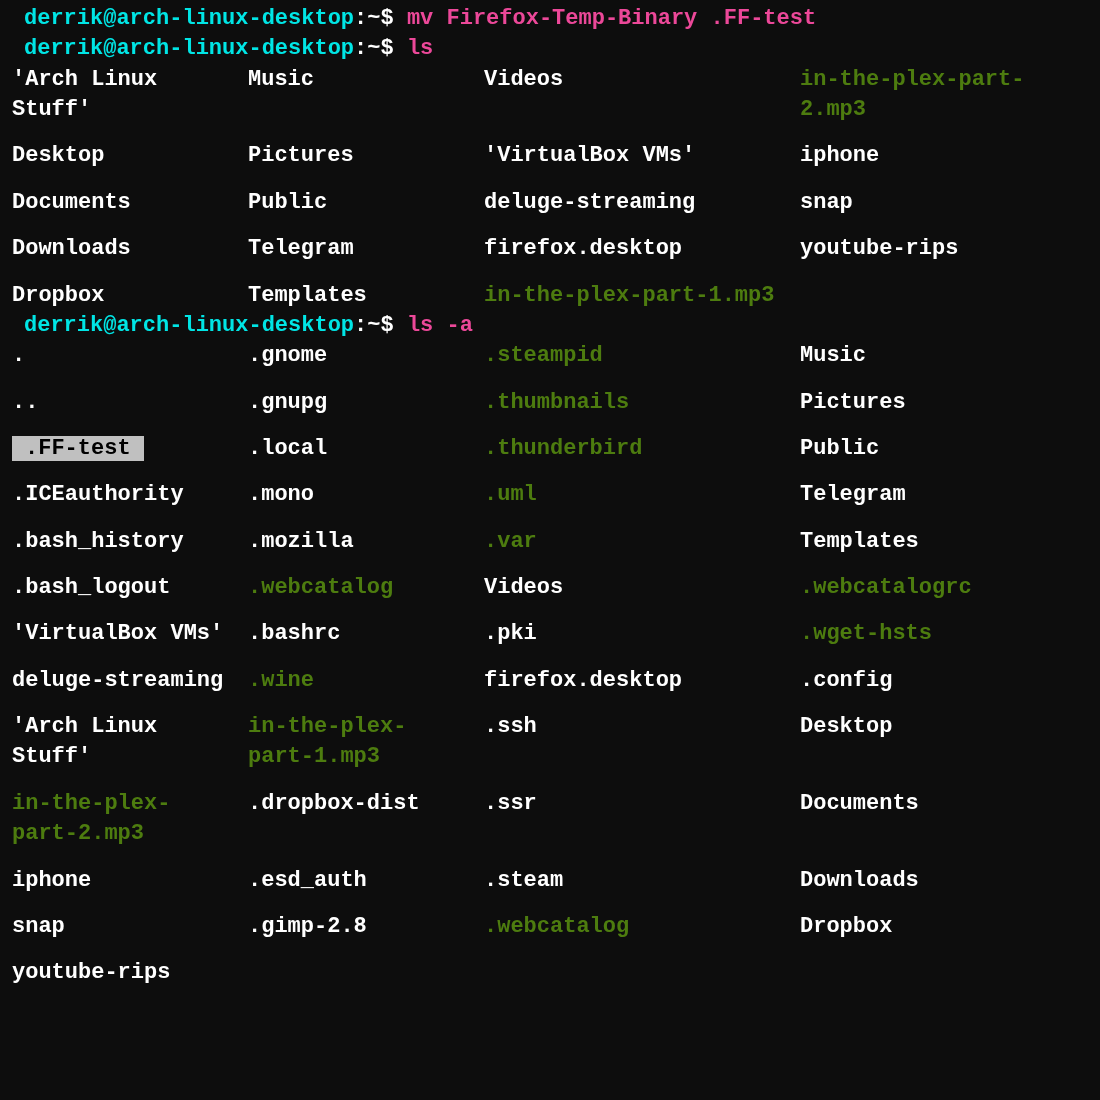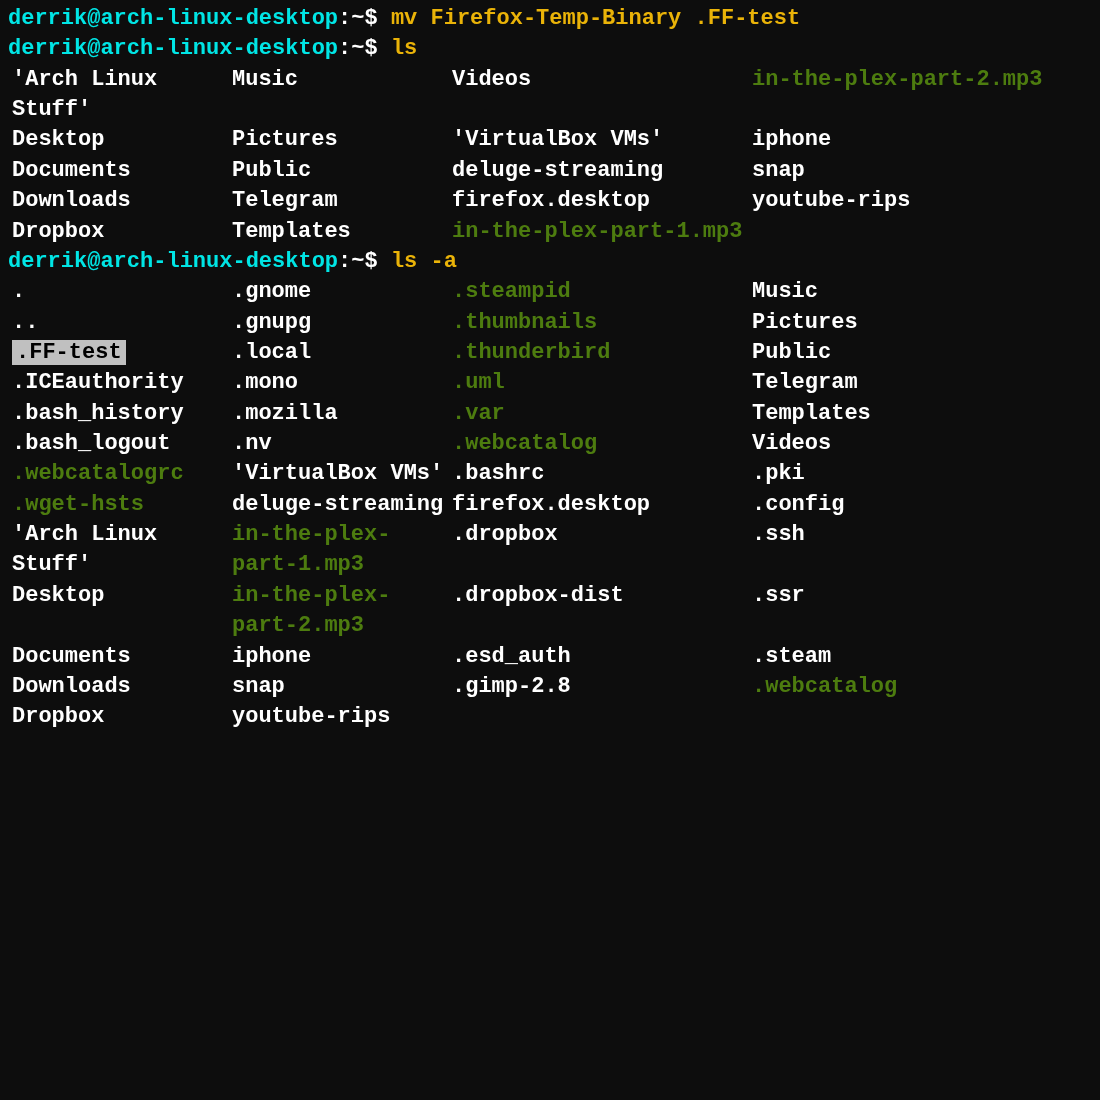--- a/index.html
+++ b/index.html
@@ -12,42 +12,44 @@
       width: 1100px;
       min-height: 1100px;
       overflow: hidden;
       padding: 4px 8px;
     }
     .line {
       display: flex;
       align-items: flex-start;
       white-space: pre;
       line-height: 1.38;
+      margin-left: 16px;
     }
     .prompt-user {
       color: #00e5e5;
     }
     .prompt-symbol {
       color: #ffffff;
     }
     .prompt-cmd {
-      color: #eab308;
+      color: #ec4899;
     }
     .cyan { color: #4d7c0f; }
     .white { color: #ffffff; }
     .highlight-bg {
       background-color: #c0c0c0;
       color: #000000;
-      padding: 0 4px;
+      padding: 0 13px;
     }
     .grid-4 {
       display: grid;
       grid-template-columns: 220px 220px 300px auto;
       line-height: 1.38;
       padding-left: 2px;
+      gap: 16px;
     }
     .cell {
       padding: 0 2px;
     }
   </style>
 </head>
 <body>
 
 <div>
 
@@ -112,39 +114,38 @@
     <div class="cell white">.mono</div>
     <div class="cell cyan">.uml</div>
     <div class="cell white">Telegram</div>
 
     <div class="cell white">.bash_history</div>
     <div class="cell white">.mozilla</div>
     <div class="cell cyan">.var</div>
     <div class="cell white">Templates</div>
 
     <div class="cell white">.bash_logout</div>
-    <div class="cell white">.nv</div>
     <div class="cell cyan">.webcatalog</div>
     <div class="cell white">Videos</div>
 
     <div class="cell cyan">.webcatalogrc</div>
     <div class="cell white">'VirtualBox VMs'</div>
 
     <div class="cell white">.bashrc</div>
     <div class="cell white">.pki</div>
     <div class="cell cyan">.wget-hsts</div>
     <div class="cell white">deluge-streaming</div>
 
+    <div class="cell cyan">.wine</div>
     <div class="cell white">firefox.desktop</div>
 
     <div class="cell white">.config</div>
     <div class="cell white">'Arch Linux Stuff'</div>
     <div class="cell cyan">in-the-plex-part-1.mp3</div>
 
-    <div class="cell white">.dropbox</div>
     <div class="cell white">.ssh</div>
     <div class="cell white">Desktop</div>
     <div class="cell cyan">in-the-plex-part-2.mp3</div>
 
     <div class="cell white">.dropbox-dist</div>
     <div class="cell white">.ssr</div>
     <div class="cell white">Documents</div>
     <div class="cell white">iphone</div>
 
     <div class="cell white">.esd_auth</div>

